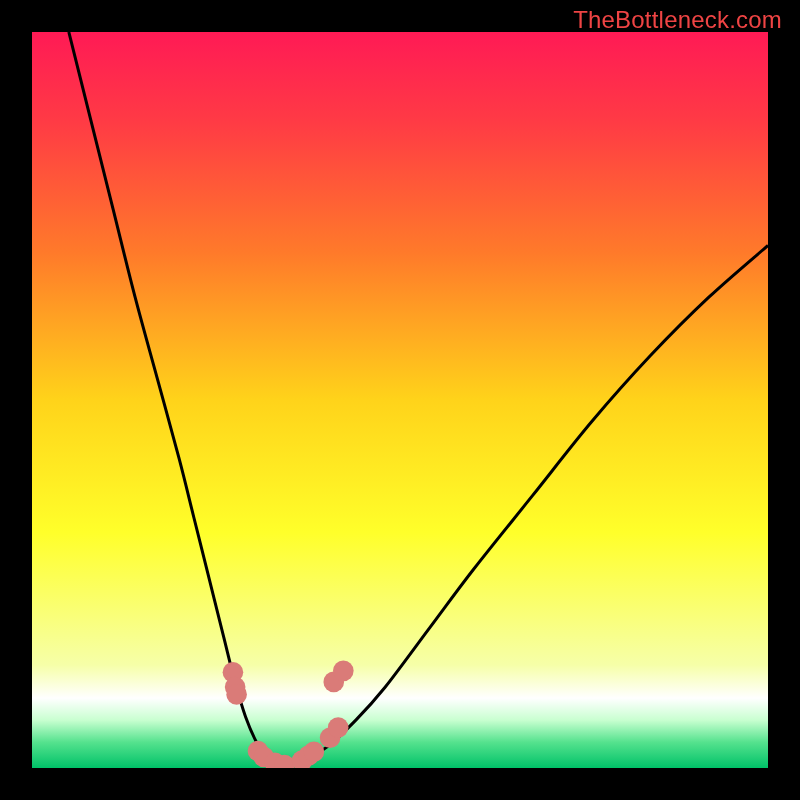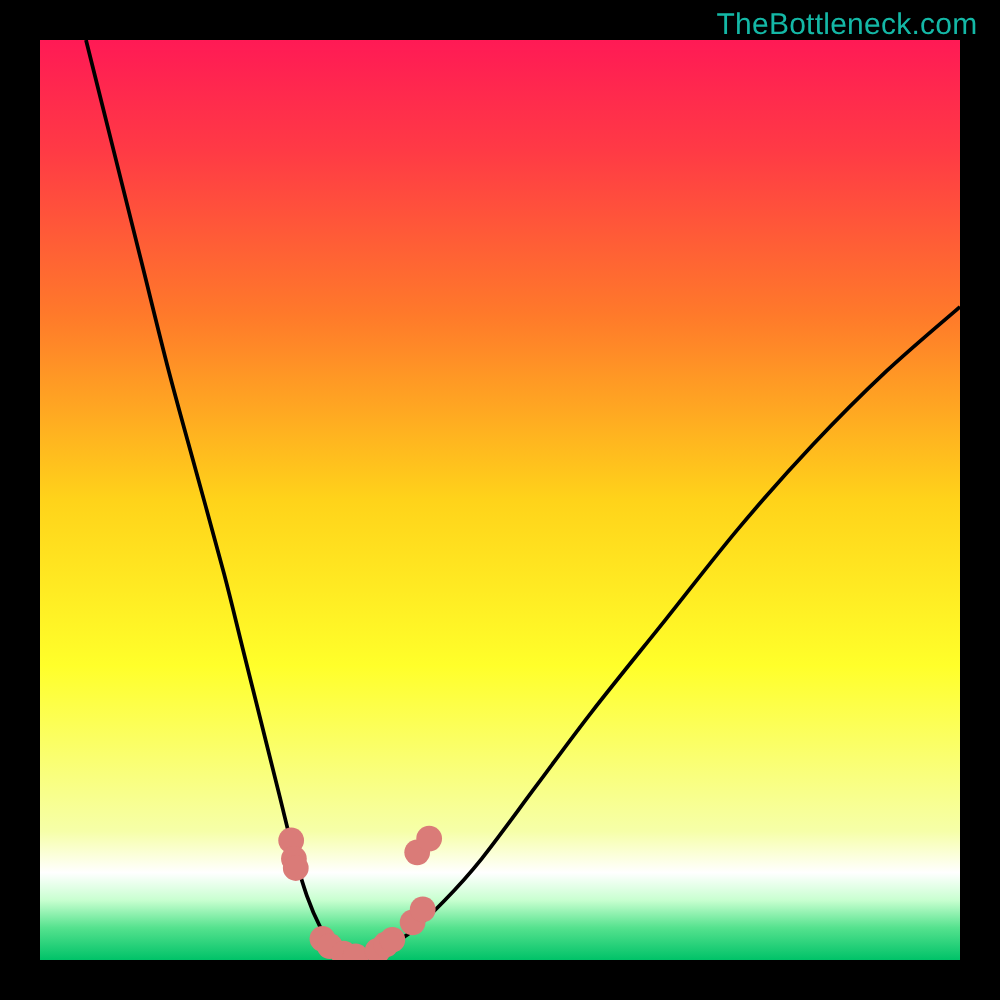--- a/index.html
+++ b/index.html
@@ -9,21 +9,21 @@
     width: 800px;
     height: 800px;
     background: #000;
   }
   .watermark {
     position: absolute;
     top: 6px;
     right: 18px;
     font-family: Arial, Helvetica, sans-serif;
     font-size: 24px;
-    color: #14b8a6;
+    color: #ef4444;
     letter-spacing: 0.2px;
     z-index: 10;
   }
   .plot {
     position: absolute;
     inset: 0;
   }
   svg { display: block; }
 </style>
 </head>

